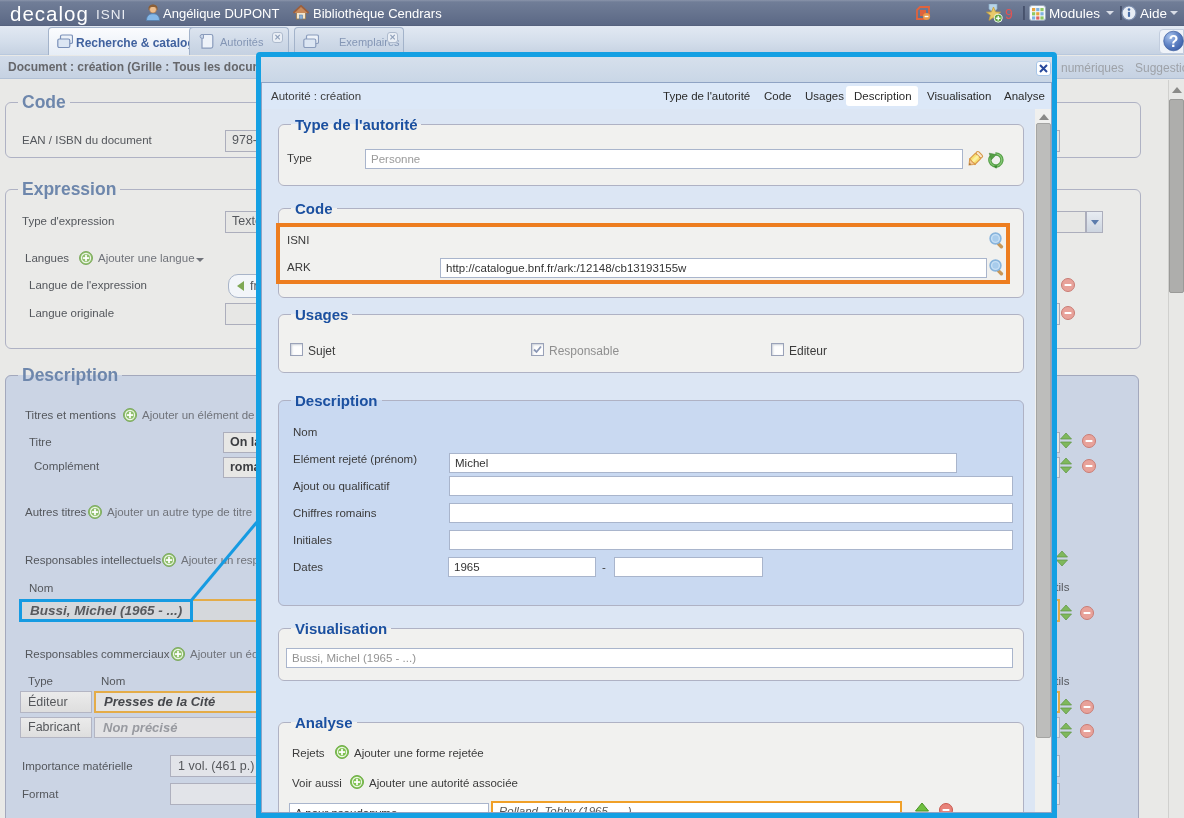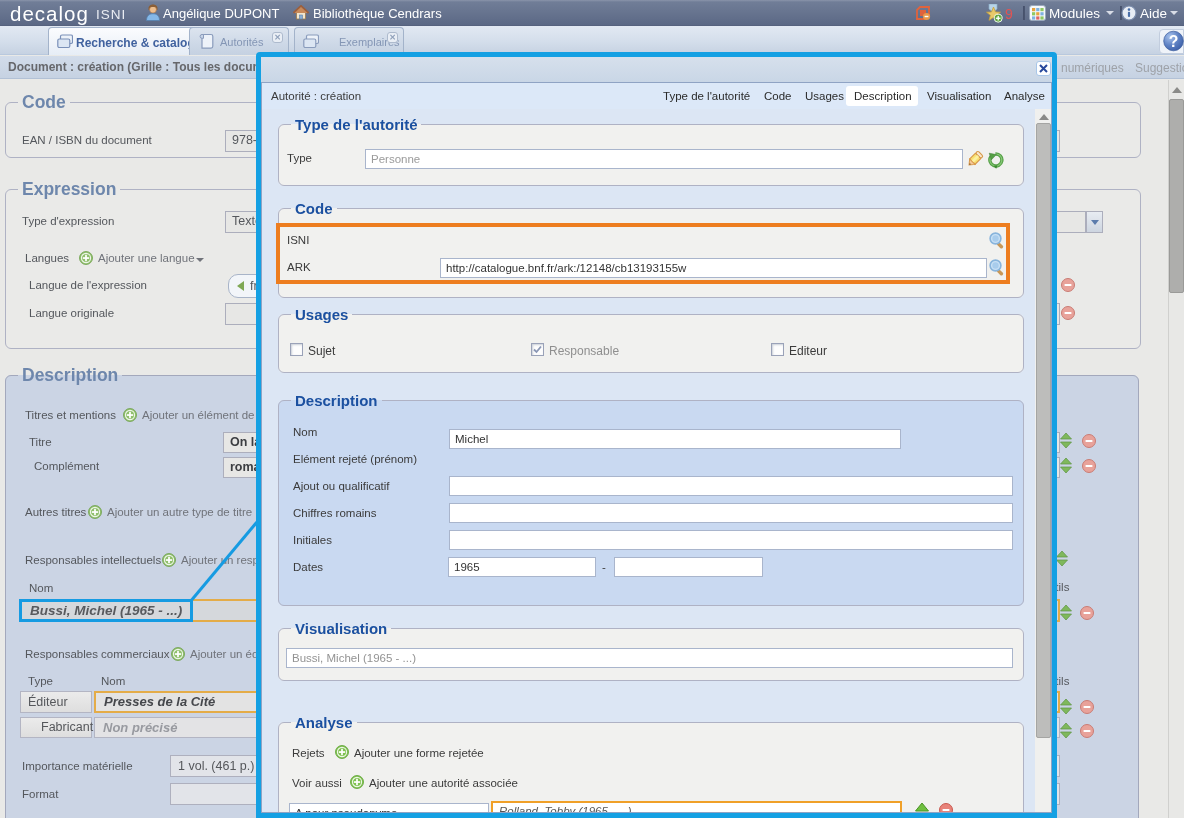--- a/index.html
+++ b/index.html
@@ -275,21 +275,21 @@
   <div class="abs" style="left:20px;top:636px;width:72px;height:22px;background:linear-gradient(180deg,#EBEBEB,#DEDEDE);border:1px solid #B3B5C3;font-size:12.5px;color:#55575B;line-height:20px;padding-left:7px">Éditeur</div>
   <div class="abs" style="left:94px;top:636px;width:966px;height:22px;background:#E3E3E3;border:2px solid #E4AC48;font-size:13px;color:#46484C;font-style:italic;font-weight:bold;line-height:17px;padding-left:8px">Presses de la Cité</div>
   <svg class="gud" style="left:1060px;top:644px" viewBox="0 0 12 15">
       <path d="M6 0 L11.5 6 L0.5 6 Z" fill="#7FB85C" stroke="#5C9440" stroke-width="0.7"></path>
       <path d="M6 15 L11.5 9 L0.5 9 Z" fill="#7FB85C" stroke="#5C9440" stroke-width="0.7"></path>
     </svg>
   <svg class="rminus" style="left:1080px;top:645px" viewBox="0 0 14 14">
       <circle cx="7" cy="7" r="6.5" fill="#E8A29A" stroke="#C97C74" stroke-width="1"></circle>
       <rect x="3.4" y="6.1" width="7.2" height="1.9" rx="0.9" fill="#FFF"></rect>
     </svg>
-  <div class="abs" style="left:20px;top:662px;width:72px;height:21px;background:linear-gradient(180deg,#EBEBEB,#DEDEDE);border:1px solid #B3B5C3;font-size:12.5px;color:#55575B;line-height:19px;padding-left:20px">Fabricant</div>
+  <div class="abs" style="left:20px;top:662px;width:72px;height:21px;background:linear-gradient(180deg,#EBEBEB,#DEDEDE);border:1px solid #B3B5C3;font-size:12.5px;color:#55575B;line-height:19px;padding-left:7px">Fabricant</div>
   <div class="abs" style="left:94px;top:662px;width:966px;height:21px;background:#E3E3E5;border:1px solid #B3B5C3;font-size:13px;color:#989AA0;font-style:italic;font-weight:600;line-height:19px;padding-left:8px">Non précisé</div>
   <svg class="gud" style="left:1060px;top:668px" viewBox="0 0 12 15">
       <path d="M6 0 L11.5 6 L0.5 6 Z" fill="#7FB85C" stroke="#5C9440" stroke-width="0.7"></path>
       <path d="M6 15 L11.5 9 L0.5 9 Z" fill="#7FB85C" stroke="#5C9440" stroke-width="0.7"></path>
     </svg>
   <svg class="rminus" style="left:1080px;top:669px" viewBox="0 0 14 14">
       <circle cx="7" cy="7" r="6.5" fill="#E8A29A" stroke="#C97C74" stroke-width="1"></circle>
       <rect x="3.4" y="6.1" width="7.2" height="1.9" rx="0.9" fill="#FFF"></rect>
     </svg>
 
@@ -385,21 +385,21 @@
       </div>
       <div class="lbl dlg-lbl" style="left:287px;top:235px;font-size:12px;color:#8F8F8F">Responsable</div>
       <div class="abs cb" style="left:509px;top:234px"></div>
       <div class="lbl dlg-lbl" style="left:527px;top:235px;font-size:12px">Editeur</div>
 
       <fieldset class="dlgf" style="left:16px;top:283px;width:746px;height:214px;background:#C9D9F1">
         <legend>Description</legend>
       </fieldset>
       <div class="lbl dlg-lbl" style="left:31px;top:317px">Nom</div>
       <div class="lbl dlg-lbl" style="left:31px;top:344px">Elément rejeté (prénom)</div>
-      <div class="inp" style="left:187px;top:320px;width:452px;height:20px">Michel</div>
+      <div class="inp" style="left:187px;top:344px;width:508px;height:20px">Michel</div>
       <div class="lbl dlg-lbl" style="left:31px;top:371px">Ajout ou qualificatif</div>
       <div class="inp" style="left:187px;top:367px;width:564px;height:20px"></div>
       <div class="lbl dlg-lbl" style="left:31px;top:398px">Chiffres romains</div>
       <div class="inp" style="left:187px;top:394px;width:564px;height:20px"></div>
       <div class="lbl dlg-lbl" style="left:31px;top:425px">Initiales</div>
       <div class="inp" style="left:187px;top:421px;width:564px;height:20px"></div>
       <div class="lbl dlg-lbl" style="left:31px;top:452px">Dates</div>
       <div class="inp" style="left:186px;top:448px;width:148px;height:20px">1965</div>
       <div class="lbl dlg-lbl" style="left:340px;top:452px">-</div>
       <div class="inp" style="left:352px;top:448px;width:149px;height:20px"></div>

